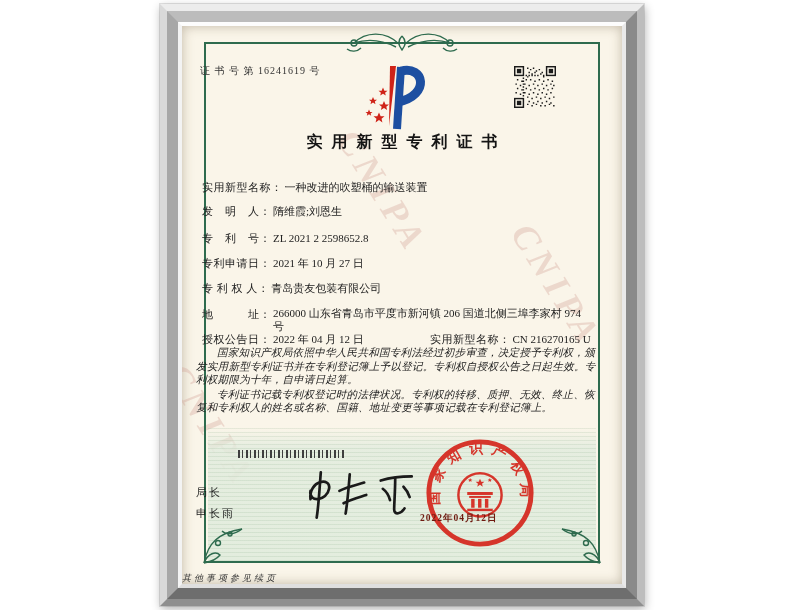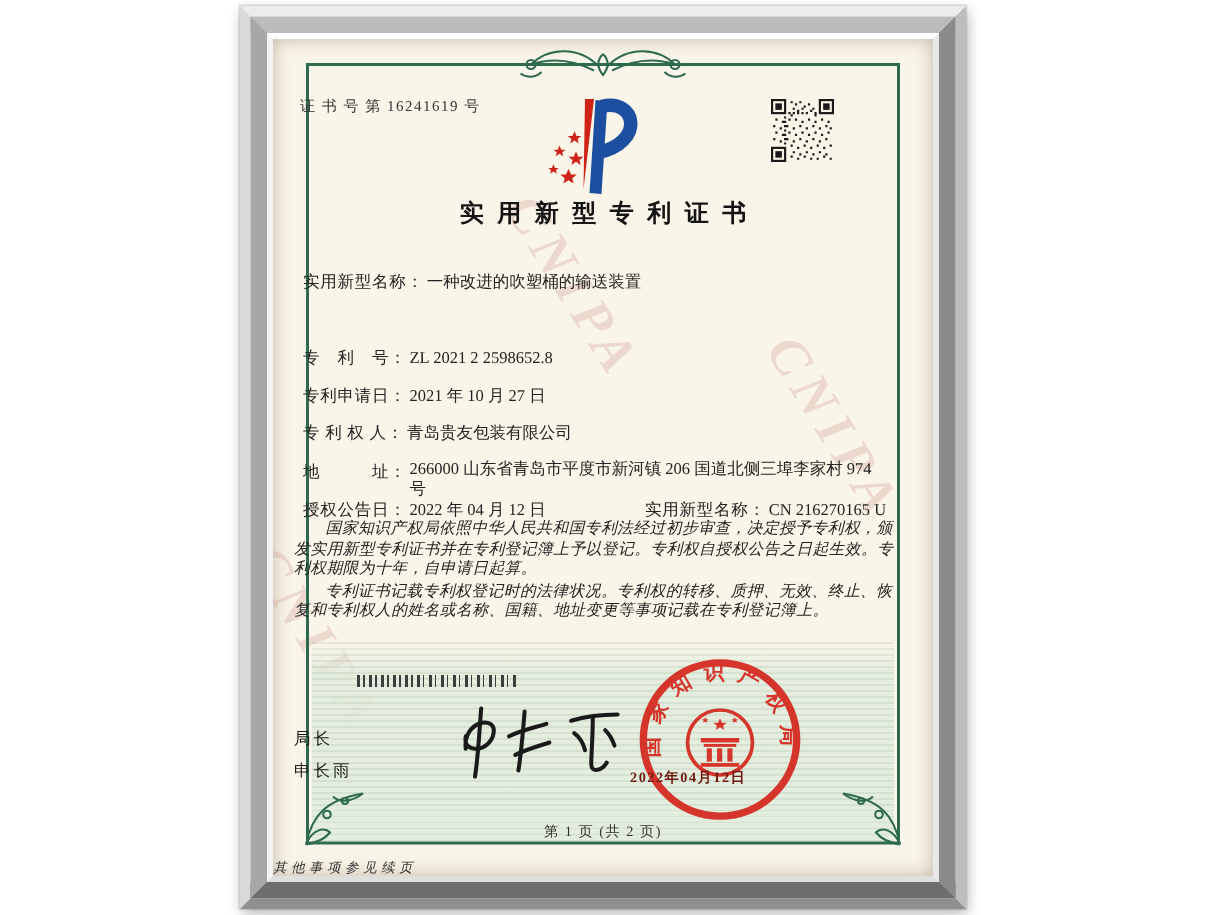--- a/index.html
+++ b/index.html
@@ -149,20 +149,23 @@
                        M10 24h1v1h-1z M13 25h1v1h-1z M16 24h1v1h-1z M19 25h1v1h-1z M22 24h1v1h-1z M25 25h1v1h-1z
                        M9 26h1v1h-1z M12 27h1v1h-1z M15 26h1v1h-1z M18 27h1v1h-1z M21 27h1v1h-1z M24 26h1v1h-1z M27 27h1v1h-1z"></path>
             </g>
           </svg>
 
           <div class="title">实用新型专利证书</div>
 
           <div class="row" style="top:154px">
             <span class="flabel">实用新型名称：</span><span class="fvalue">一种改进的吹塑桶的输送装置</span>
           </div>
+          <div class="row" style="top:178px">
+            <span class="flabel">发　明　人：</span><span class="fvalue">隋维霞;刘恩生</span>
+          </div>
           <div class="row" style="top:205px">
             <span class="flabel">专　利　号：</span><span class="fvalue">ZL 2021 2 2598652.8</span>
           </div>
           <div class="row" style="top:230px">
             <span class="flabel">专利申请日：</span><span class="fvalue">2021 年 10 月 27 日</span>
           </div>
           <div class="row" style="top:255px">
             <span class="flabel">专 利 权 人：</span><span class="fvalue">青岛贵友包装有限公司</span>
           </div>
           <div class="row addr" style="top:281px">
@@ -214,20 +217,19 @@
                 <rect x="47" y="61" width="22" height="2"></rect>
                 <rect x="49" y="64" width="3.5" height="9"></rect>
                 <rect x="56" y="64" width="3.5" height="9"></rect>
                 <rect x="63" y="64" width="3.5" height="9"></rect>
                 <rect x="45" y="74" width="26" height="2.5"></rect>
               </g>
             </g>
           </svg>
           <div class="seal-date">2022年04月12日</div>
 
-          <div class="page-info">第 1 页 (共 2 页)</div>
           <div class="footer-note">其他事项参见续页</div>
 
         </div>
       </div>
     </div>
   </div>
 </div>
 
 </body></html>

